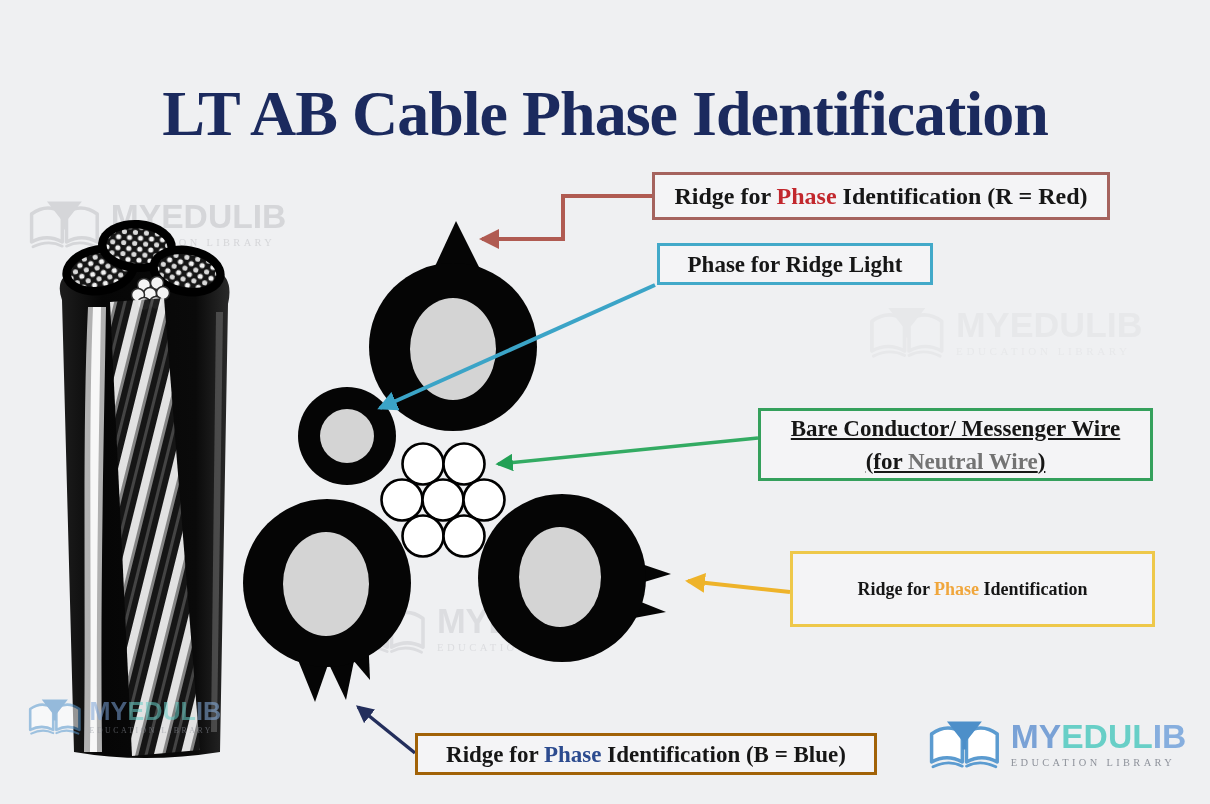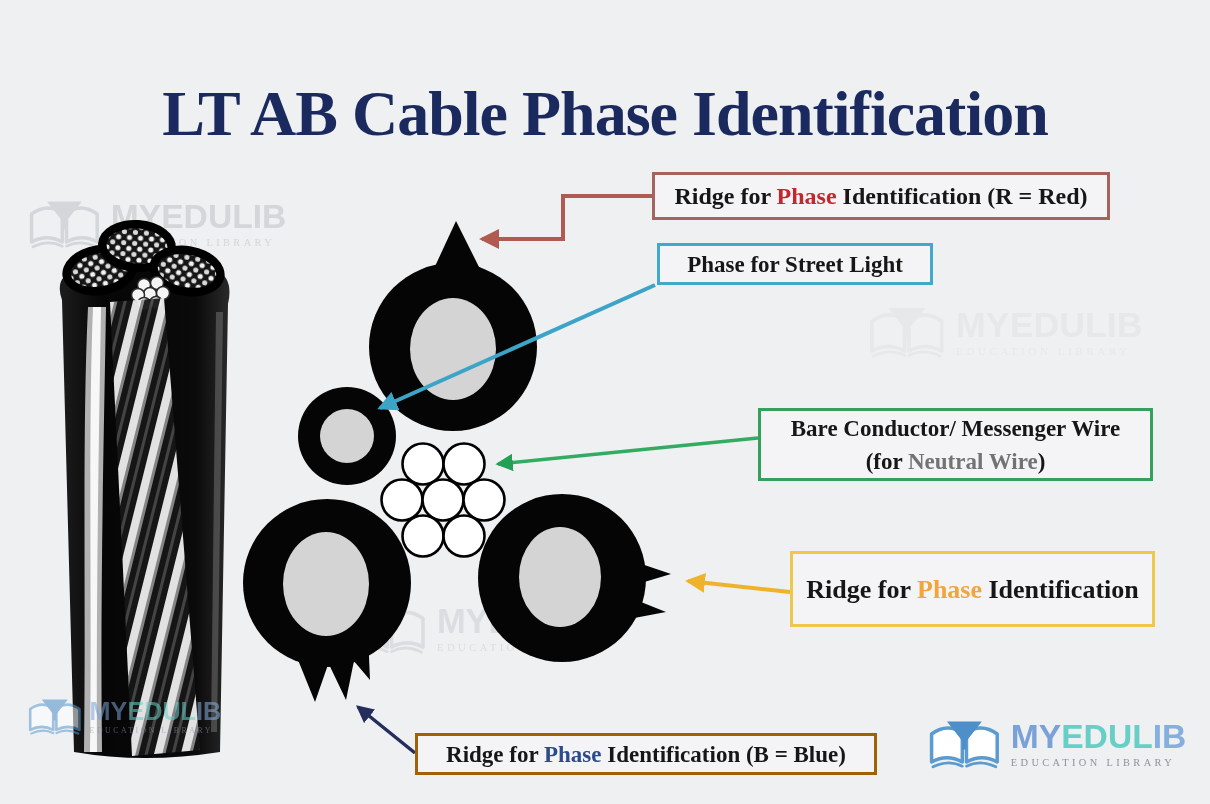--- a/index.html
+++ b/index.html
@@ -16,22 +16,22 @@
   
   .co{
     position:absolute;z-index:5;background:#f4f4f6;
     display:flex;flex-direction:column;justify-content:center;
     text-align:center;font-family:"Liberation Serif",serif;font-weight:bold;
     color:#161616;box-sizing:border-box;
   }
   .co-line{white-space:nowrap;line-height:33px;}
   .co-red   {left:652px;top:172px;width:458px;height:48px;border:3px solid #a5635e;font-size:24px;}
   .co-blue  {left:657px;top:243px;width:276px;height:42px;border:3px solid #42a9c9;font-size:23px;}
-  .co-green {left:758px;top:408px;width:395px;height:73px;border:3px solid #34a05c;font-size:23px;}
-  .co-yellow{left:790px;top:551px;width:365px;height:76px;border:3px solid #eec84a;font-size:26px;}
+  .co-green {left:758px;top:408px;width:395px;height:73px;border:3px solid #34a05c;font-size:23px;text-decoration:underline;}
+  .co-yellow{left:790px;top:551px;width:365px;height:76px;border:3px solid #eec84a;font-size:18px;}
   .co-navy  {left:415px;top:733px;width:462px;height:42px;border:3px solid #a16207;font-size:23px;}
   .acc-red   {color:#c2272d;}
   .acc-green {color:#737373;}
   .acc-yellow{color:#f0a63c;}
   .acc-navy  {color:#2c4b8f;}
   
   #diagram-svg{position:absolute;left:0;top:0;z-index:3;pointer-events:none;}
   #photo-svg{position:absolute;left:48px;top:212px;z-index:2;}
   
   .wm{position:absolute;display:flex;align-items:center;gap:10px;transform-origin:0 0;}
@@ -211,21 +211,21 @@
     <path d="M758 438 L498 464" fill="none" stroke="#33ab63" stroke-width="3.5" marker-end="url(#ah-green)"></path>
     <path d="M790 592 L688 581" fill="none" stroke="#eeb32a" stroke-width="4" marker-end="url(#ah-yellow)"></path>
     <path d="M415 753 L358 707" fill="none" stroke="#232e5c" stroke-width="3.5" marker-end="url(#ah-navy)"></path>
   </svg>
 
   <div class="co co-red">
     <div class="co-line"><span>Ridge for </span><span class="acc-red">Phase</span><span> Identification (R = Red)</span></div>
   </div>
 
   <div class="co co-blue">
-    <div class="co-line">Phase for Street Light</div>
+    <div class="co-line">Phase for Ridge Light</div>
   </div>
 
   <div class="co co-green">
     <div class="co-line">Bare Conductor/ Messenger Wire</div>
     <div class="co-line"><span>(for </span><span class="acc-green">Neutral Wire</span><span>)</span></div>
   </div>
 
   <div class="co co-yellow">
     <div class="co-line"><span>Ridge for </span><span class="acc-yellow">Phase</span><span> Identification</span></div>
   </div>

